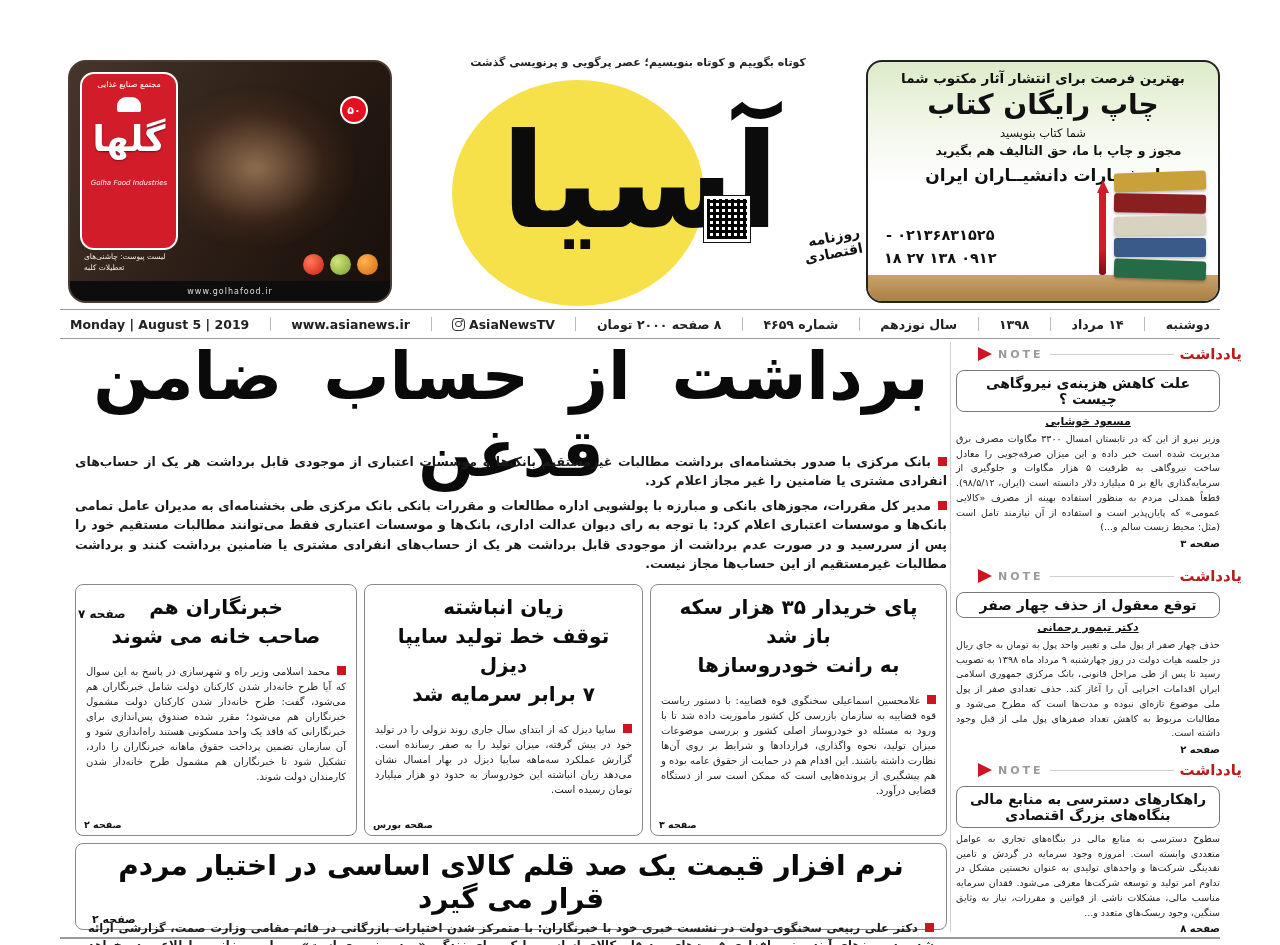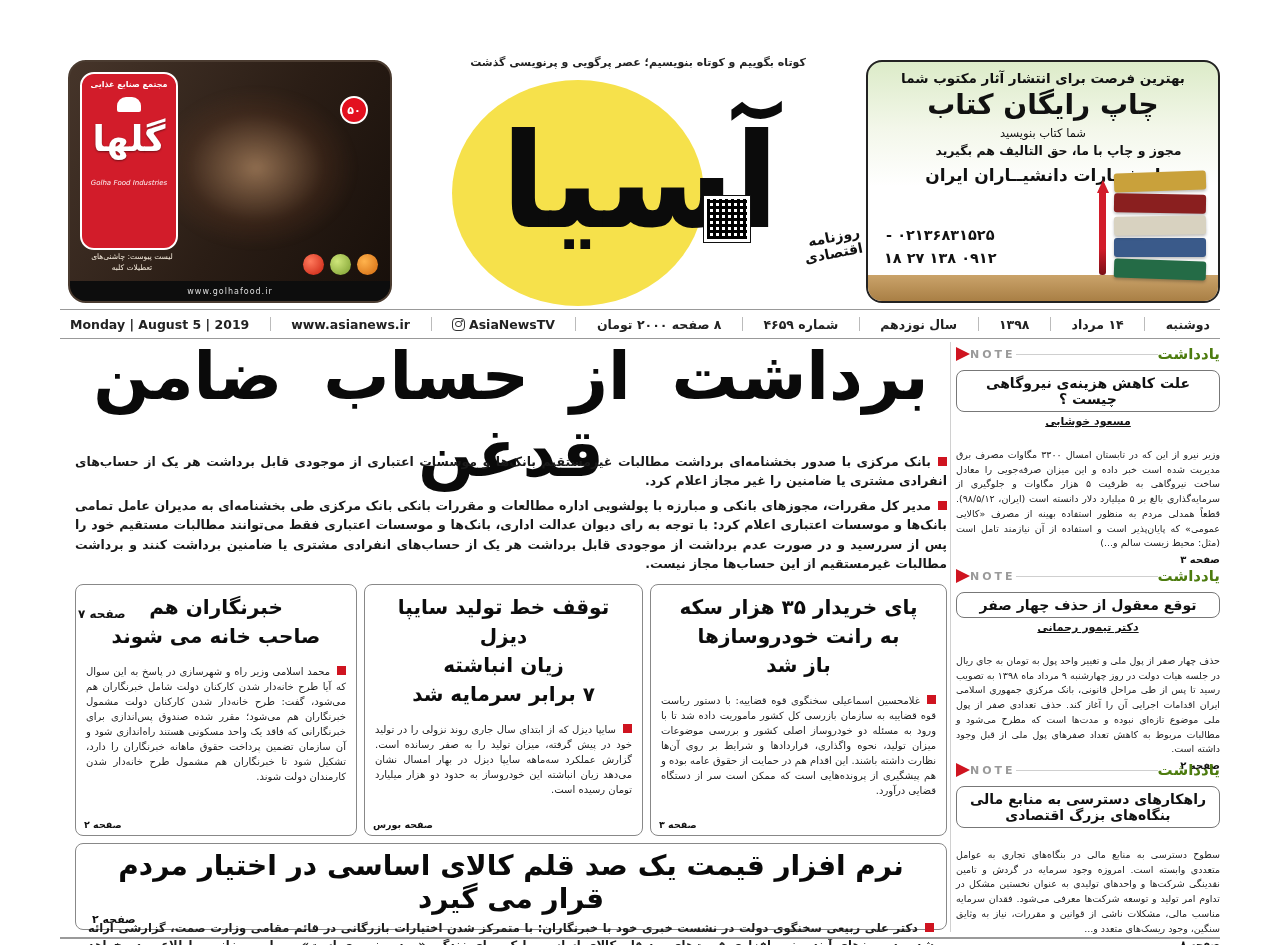--- a/index.html
+++ b/index.html
@@ -10,27 +10,27 @@
   .abs{position:absolute;}
   .rtl{direction:rtl;}
 
   
   .golha{left:68px;top:60px;width:324px;height:243px;border-radius:18px;border:2px solid #4a3b30;
          background:linear-gradient(120deg,#46352a 0%,#2a1d15 55%,#170f0a 100%);overflow:hidden;}
   .golha-glow{position:absolute;right:34px;top:26px;width:200px;height:160px;border-radius:50%;
          background:radial-gradient(closest-side,rgba(227,176,128,.55),rgba(130,75,45,.18) 68%,transparent);filter:blur(3px);}
   .golha-red{position:absolute;left:10px;top:10px;width:98px;height:178px;background:#d21c2a;border:2px solid #fff;
          border-radius:14px;display:flex;flex-direction:column;align-items:center;padding-top:6px;color:#fff;}
-  .golha-top{font-size:8px;font-weight:bold;text-align:right;}
+  .golha-top{font-size:8px;font-weight:normal;text-align:right;}
   .golha-hat{width:24px;height:15px;background:#fff;border-radius:9px 9px 2px 2px;margin-top:8px;}
   .golha-brand{font-size:36px;font-weight:bold;margin-top:6px;text-shadow:0 1px 2px rgba(0,0,0,.45);}
   .golha-script{font-size:7px;font-style:italic;margin-top:20px;opacity:.95;}
   .golha-badge{position:absolute;left:270px;top:34px;width:28px;height:28px;border-radius:50%;background:#e3101f;
          border:2px solid #fff;color:#fff;font-size:11px;font-weight:bold;display:flex;align-items:center;justify-content:center;}
-  .golha-caption{position:absolute;left:14px;bottom:28px;width:96px;color:#f3e9da;font-size:7.5px;line-height:1.5;text-align:center;}
+  .golha-caption{position:absolute;left:14px;bottom:28px;width:96px;color:#f3e9da;font-size:7.5px;line-height:1.5;text-align:left;}
   .golha-produce{position:absolute;right:12px;bottom:26px;display:flex;gap:6px;}
   .veg{width:21px;height:21px;border-radius:50%;display:inline-block;}
   .veg.tomato{background:radial-gradient(circle at 35% 35%,#ff7a5c,#c81e0e);}
   .veg.lime{background:radial-gradient(circle at 35% 35%,#cfe67a,#7a9c2e);}
   .veg.pepper{background:radial-gradient(circle at 35% 35%,#ffb34d,#d2680e);}
   .golha-strip{position:absolute;left:0;right:0;bottom:0;height:20px;background:#0d0d0d;color:#ddd;font-size:8px;
          display:flex;align-items:center;justify-content:center;letter-spacing:1px;}
 
   
   .tagline{left:458px;top:56px;width:360px;text-align:center;font-size:11px;font-weight:bold;color:#222;}
@@ -78,29 +78,29 @@
          color:#0a0a0a;word-spacing:18px;}
   .lead{left:75px;top:452px;width:872px;direction:rtl;text-align:justify;font-size:12.5px;line-height:1.55;
          font-weight:bold;color:#1a1a1a;}
   .lead p{margin-bottom:5px;}
   .bullet{display:inline-block;width:9px;height:9px;background:#cf1420;margin-left:7px;}
   .pageref{font-weight:bold;font-size:12px;direction:rtl;color:#111;margin-top:47px;}
   .main-pageref{left:78px;top:560px;}
 
   
   .vrule{left:950px;top:342px;width:1px;height:590px;background:#d0d0d0;}
-  .note-head{width:264px;height:20px;display:flex;align-items:center;gap:0;}
+  .note-head{width:264px;height:20px;display:flex;align-items:center;gap:6px;margin-left:22px;}
   .note-flag{width:14px;height:14px;background:#cf1420;clip-path:polygon(0 0,100% 50%,0 100%);}
   .note-en{font-size:11px;font-weight:bold;color:#9a9a9a;letter-spacing:3px;}
   .note-line{flex:1;height:1px;background:#cfcfcf;}
-  .note-fa{font-size:15px;font-weight:bold;color:#4d7c0f;}
+  .note-fa{font-size:15px;font-weight:bold;color:#b91c1c;}
   .note-box{width:264px;direction:rtl;}
   .note-title{border:1.5px solid #777;border-radius:8px;padding:4px 6px;text-align:center;font-weight:bold;font-size:14px;color:#111;}
   .note-author{text-align:center;font-size:11px;font-weight:bold;margin-top:3px;text-decoration:underline;}
-  .note-body{margin-top:20px;text-align:justify;font-size:9.5px;line-height:1.55;color:#222;}
+  .note-body{margin-top:4px;text-align:justify;font-size:9.5px;line-height:1.55;color:#222;}
   .note-page{margin-top:3px;font-size:10px;font-weight:bold;}
   .nh1{left:956px;top:344px;} .nb1{left:956px;top:370px;}
   .nh2{left:956px;top:566px;} .nb2{left:956px;top:592px;}
   .nh3{left:956px;top:760px;} .nb3{left:956px;top:786px;}
 
   
   .artbox{position:absolute;top:584px;height:252px;border:1.5px solid #888;border-radius:8px;direction:rtl;
          padding:8px 10px;overflow:hidden;}
   .art1{left:75px;width:282px;}
   .art2{left:364px;width:279px;}
@@ -241,33 +241,33 @@
     <div class="art-title">
       <span>خبرنگاران هم</span>
       <span>صاحب خانه می شوند</span>
     </div>
     <div class="art-body"><span class="bullet"></span><span>محمد اسلامی وزیر راه و شهرسازی در پاسخ به این سوال که آیا طرح خانه‌دار شدن کارکنان دولت شامل خبرنگاران هم می‌شود، گفت: طرح خانه‌دار شدن کارکنان دولت مشمول خبرنگاران هم می‌شود؛ مقرر شده صندوق پس‌اندازی برای خبرنگارانی که فاقد یک واحد مسکونی هستند راه‌اندازی شود و آن سازمان تضمین پرداخت حقوق ماهانه خبرنگاران را دارد، تشکیل شود تا خبرنگاران هم مشمول طرح خانه‌دار شدن کارمندان دولت شوند.</span></div>
     <div class="art-page">صفحه ۲</div>
   </div>
 
   <div class="artbox art2">
     <div class="art-title">
+      <span>زیان انباشته</span>
       <span>توقف خط تولید سایپا دیزل</span>
-      <span>زیان انباشته</span>
       <span>۷ برابر سرمایه شد</span>
     </div>
     <div class="art-body"><span class="bullet"></span><span>سایپا دیزل که از ابتدای سال جاری روند نزولی را در تولید خود در پیش گرفته، میزان تولید را به صفر رسانده است. گزارش عملکرد سه‌ماهه سایپا دیزل در بهار امسال نشان می‌دهد زیان انباشته این خودروساز به حدود دو هزار میلیارد تومان رسیده است.</span></div>
     <div class="art-page">صفحه بورس</div>
   </div>
 
   <div class="artbox art3">
     <div class="art-title">
       <span>پای خریدار ۳۵ هزار سکه</span>
+      <span>باز شد</span>
       <span>به رانت خودروسازها</span>
-      <span>باز شد</span>
     </div>
     <div class="art-body"><span class="bullet"></span><span>غلامحسین اسماعیلی سخنگوی قوه قضاییه: با دستور ریاست قوه قضاییه به سازمان بازرسی کل کشور ماموریت داده شد تا با ورود به مسئله دو خودروساز اصلی کشور و بررسی موضوعات میزان تولید، نحوه واگذاری، قراردادها و شرایط بر روی آن‌ها نظارت داشته باشند. این اقدام هم در حمایت از حقوق عامه بوده و هم پیشگیری از پرونده‌هایی است که ممکن است سر از دستگاه قضایی درآورد.</span></div>
     <div class="art-page">صفحه ۳</div>
   </div>
 
   <div class="bottombox">
     <div class="bottom-title">نرم افزار قیمت یک صد قلم کالای اساسی در اختیار مردم قرار می گیرد</div>
     <div class="bottom-body"><span class="bullet"></span><span>دکتر علی ربیعی سخنگوی دولت در نشست خبری خود با خبرنگاران: با متمرکز شدن اختیارات بازرگانی در قائم مقامی وزارت صمت، گزارشی ارائه شد و در روزهای آینده، نرم افزاری قیمت‌های صد قلم کالای اساسی را که برای زندگی «مردم ضروری است» به طور روزانه به اطلاع مردم خواهد رساند.</span></div>
     <div class="bottom-page">صفحه ۲</div>
   </div>

